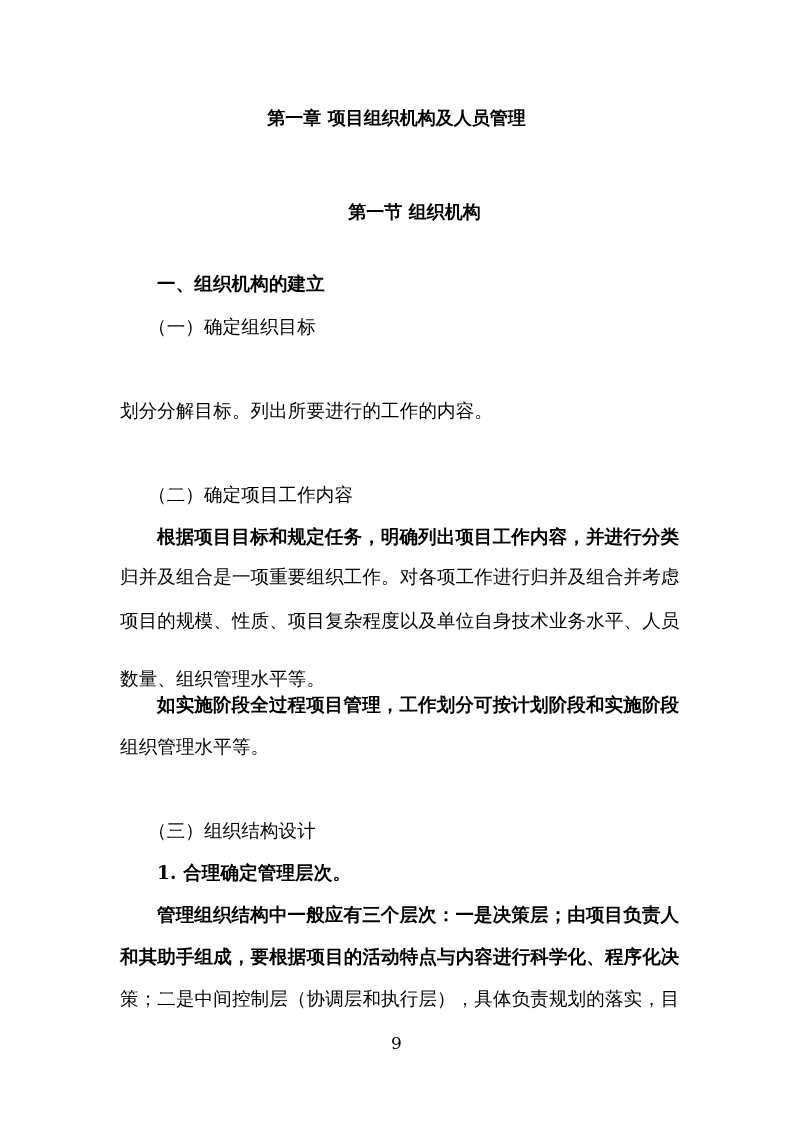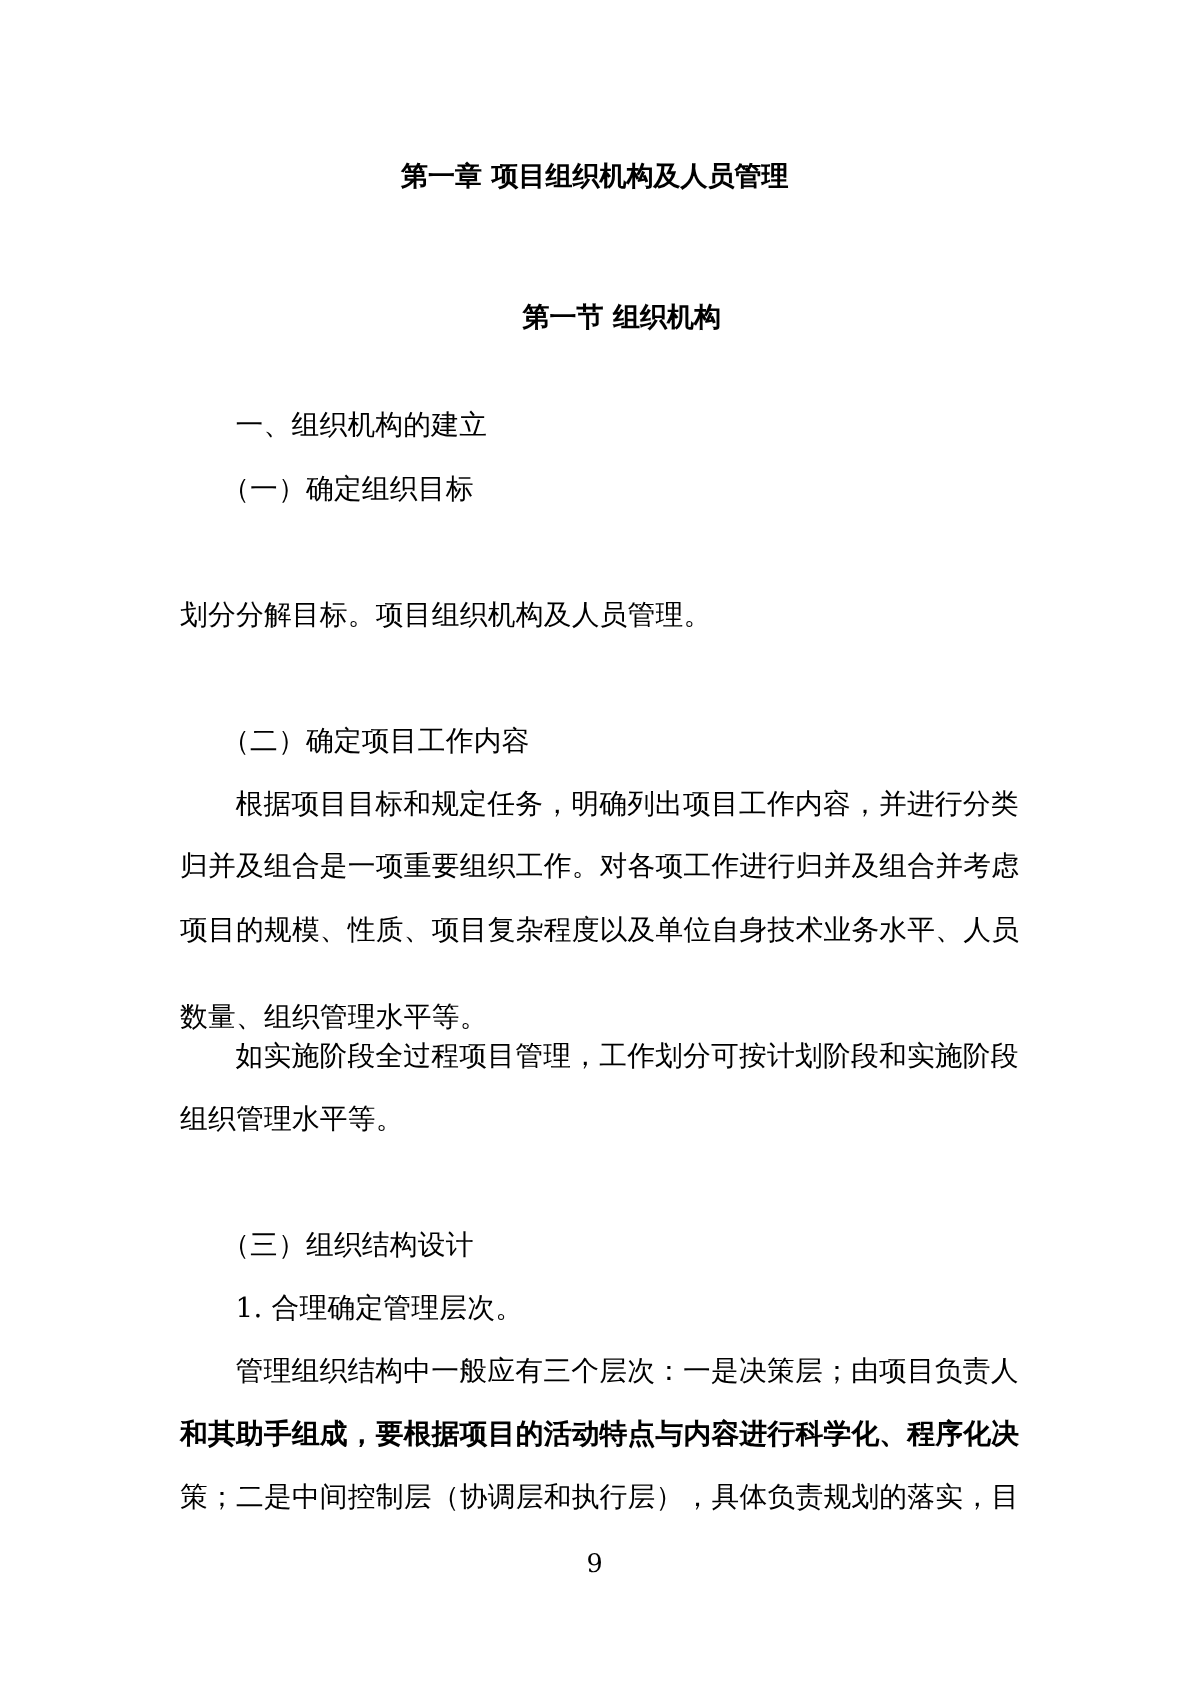--- a/index.html
+++ b/index.html
@@ -31,20 +31,21 @@
       white-space: nowrap;
       letter-spacing: 0.15px;
     }
     .justify {
       text-align: justify;
       text-align-last: justify;
     }
     .indent {
       left: 157px;
       width: 519px;
+      font-weight: bold;
     }
     .sub-indent {
       left: 148px;
     }
     .chapter-title {
       position: absolute;
       left: 0;
       width: 793px;
       text-align: center;
       font-family: "DejaVu Sans", "Liberation Sans", sans-serif;
@@ -66,21 +67,21 @@
 
 <div class="page">
 
   <div class="chapter-title" style="top:106px;">第一章  项目组织机构及人员管理</div>
 
   <div class="chapter-title" style="top:200px;margin-left:18px;">第一节  组织机构</div>
 
   <div class="line indent" style="top:272px;">一、组织机构的建立</div>
 
   <div class="line sub-indent" style="top:315px;">（一）确定组织目标</div>
-  <div class="line" style="top:399px;">划分分解目标。项目组织机构及人员管理。</div>
+  <div class="line" style="top:399px;">划分分解目标。列出所要进行的工作的内容。</div>
 
   <div class="line sub-indent" style="top:483px;">（二）确定项目工作内容</div>
   <div class="line indent justify" style="top:525px;">根据项目目标和规定任务，明确列出项目工作内容，并进行分类</div>
   <div class="line justify" style="top:567px;font-family:Liberation Mono, monospace;">归并及组合是一项重要组织工作。对各项工作进行归并及组合并考虑</div>
   <div class="line justify" style="top:609px;">项目的规模、性质、项目复杂程度以及单位自身技术业务水平、人员</div>
   <div class="line" style="top:667px;">数量、组织管理水平等。</div>
 
   <div class="line indent justify" style="top:693px;">如实施阶段全过程项目管理，工作划分可按计划阶段和实施阶段</div>
   <div class="line" style="top:735px;">组织管理水平等。</div>
 

